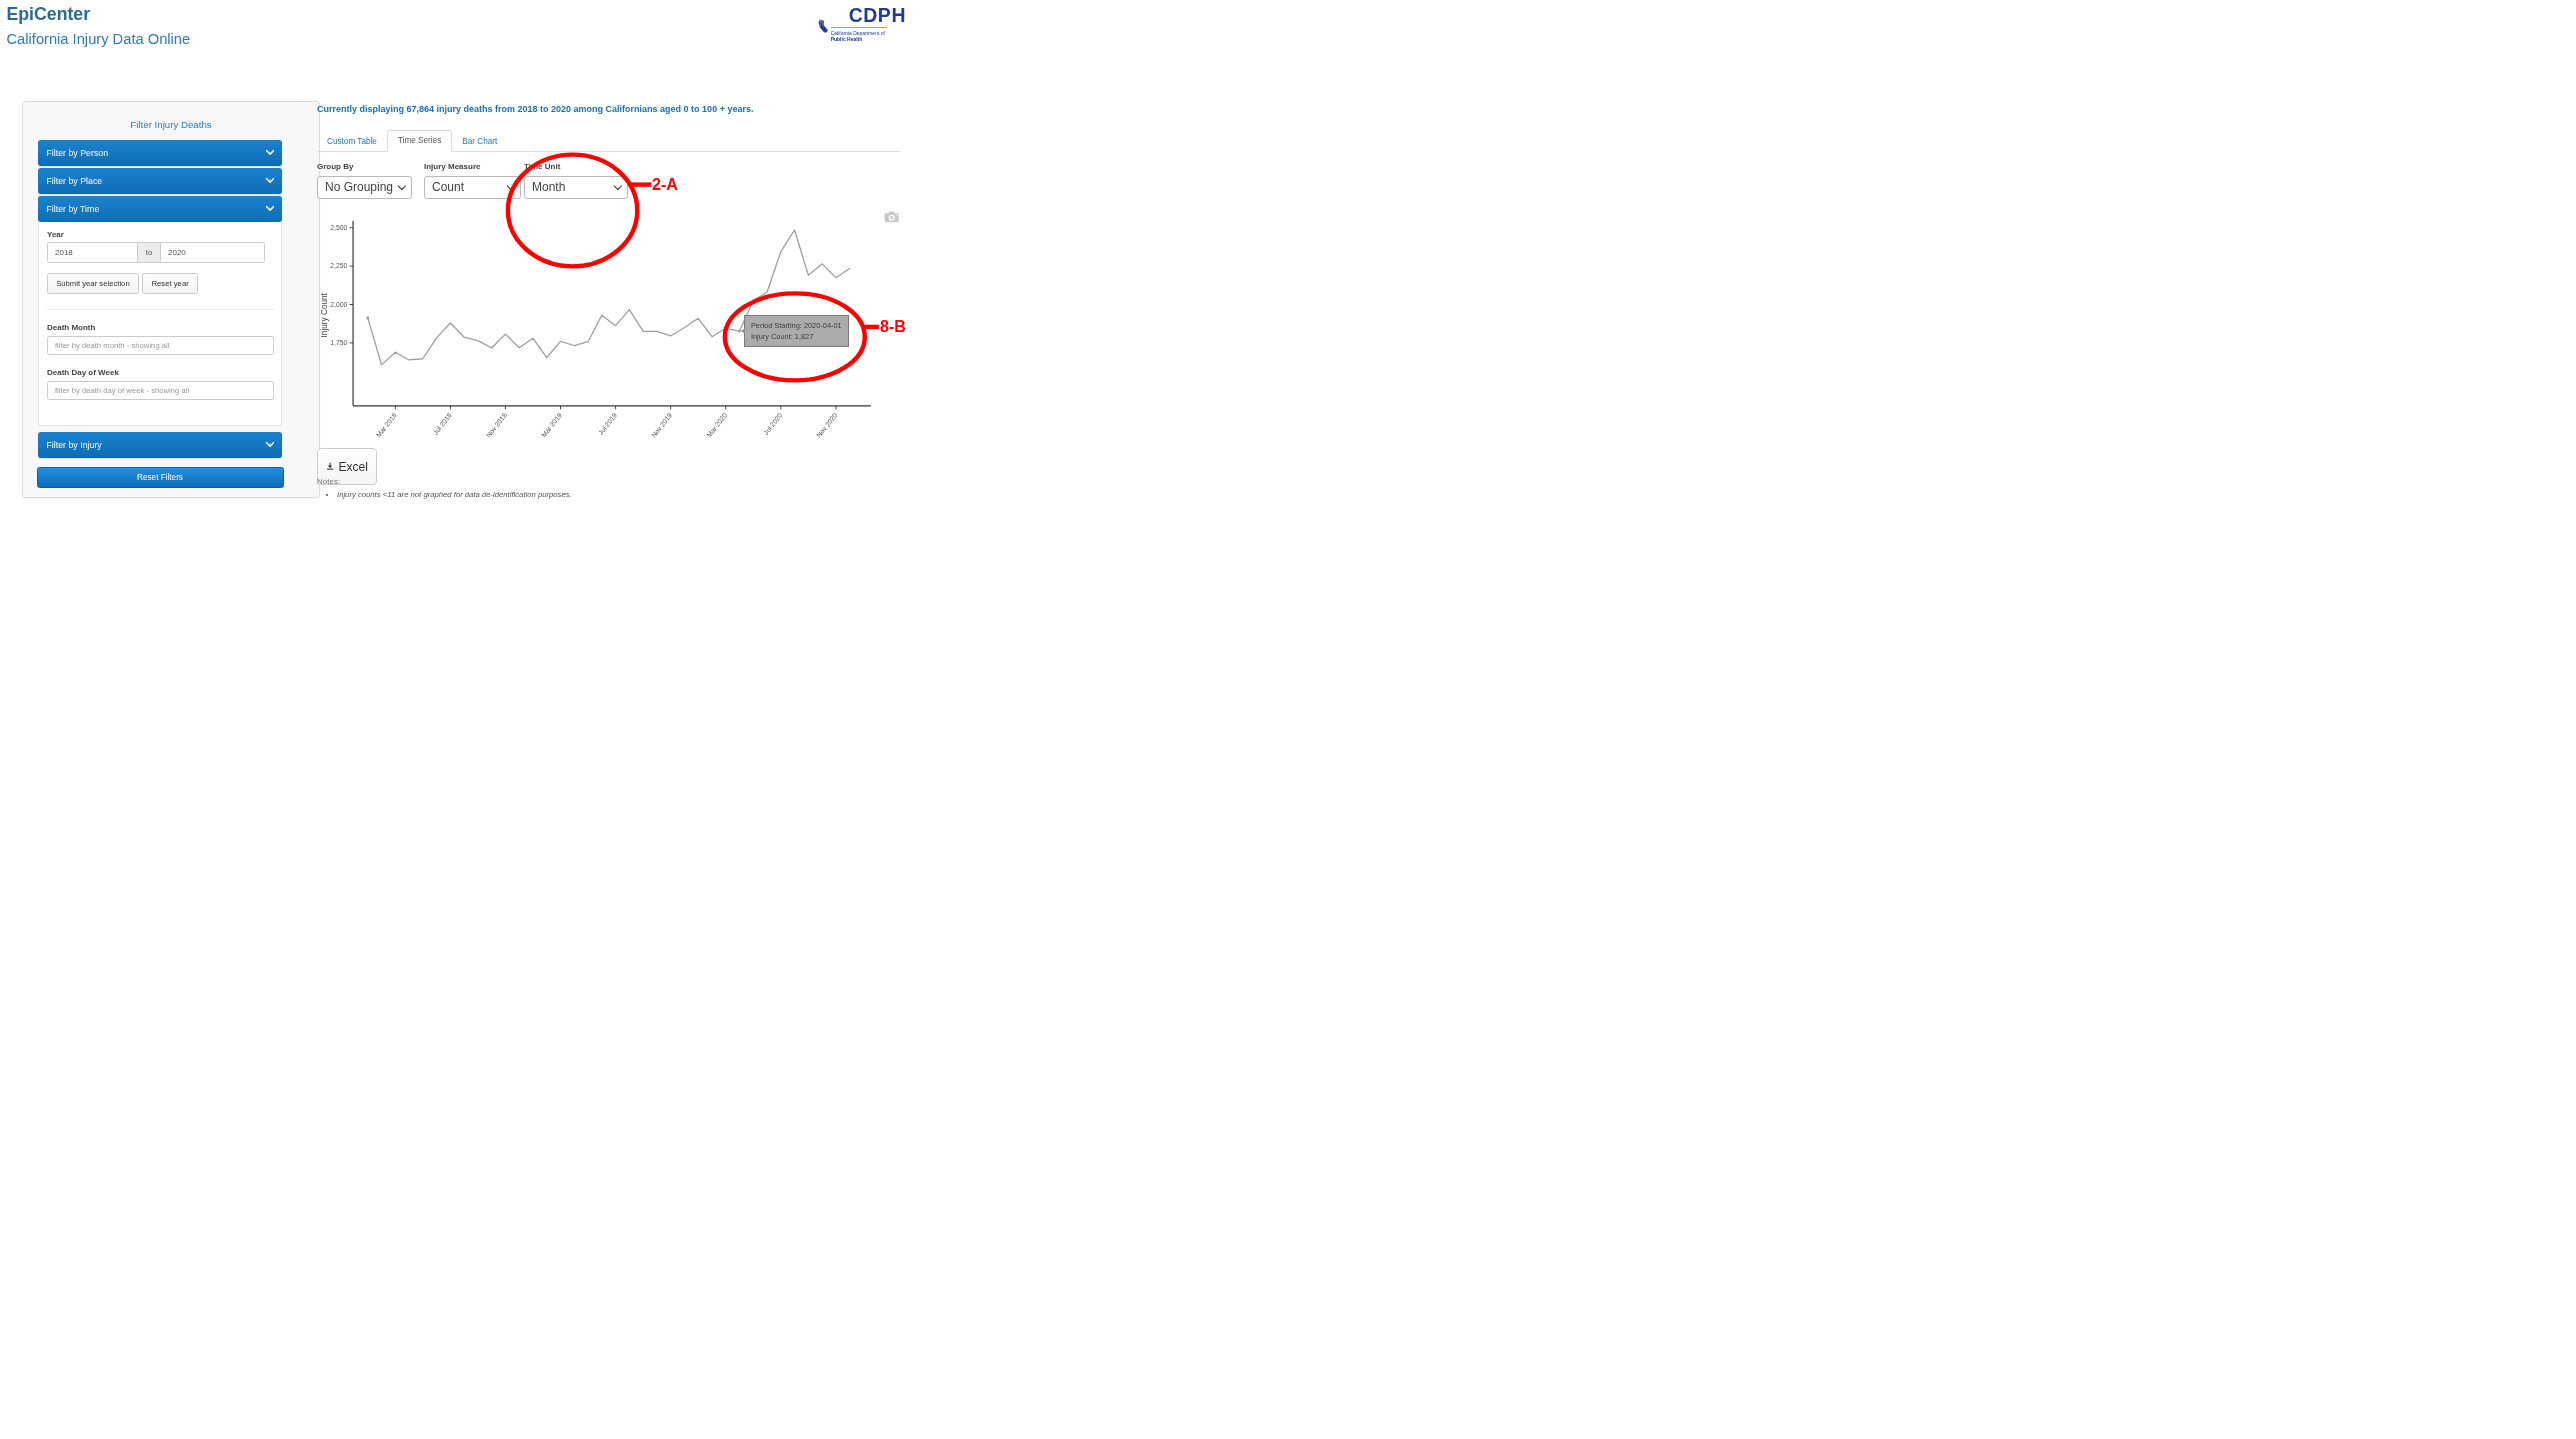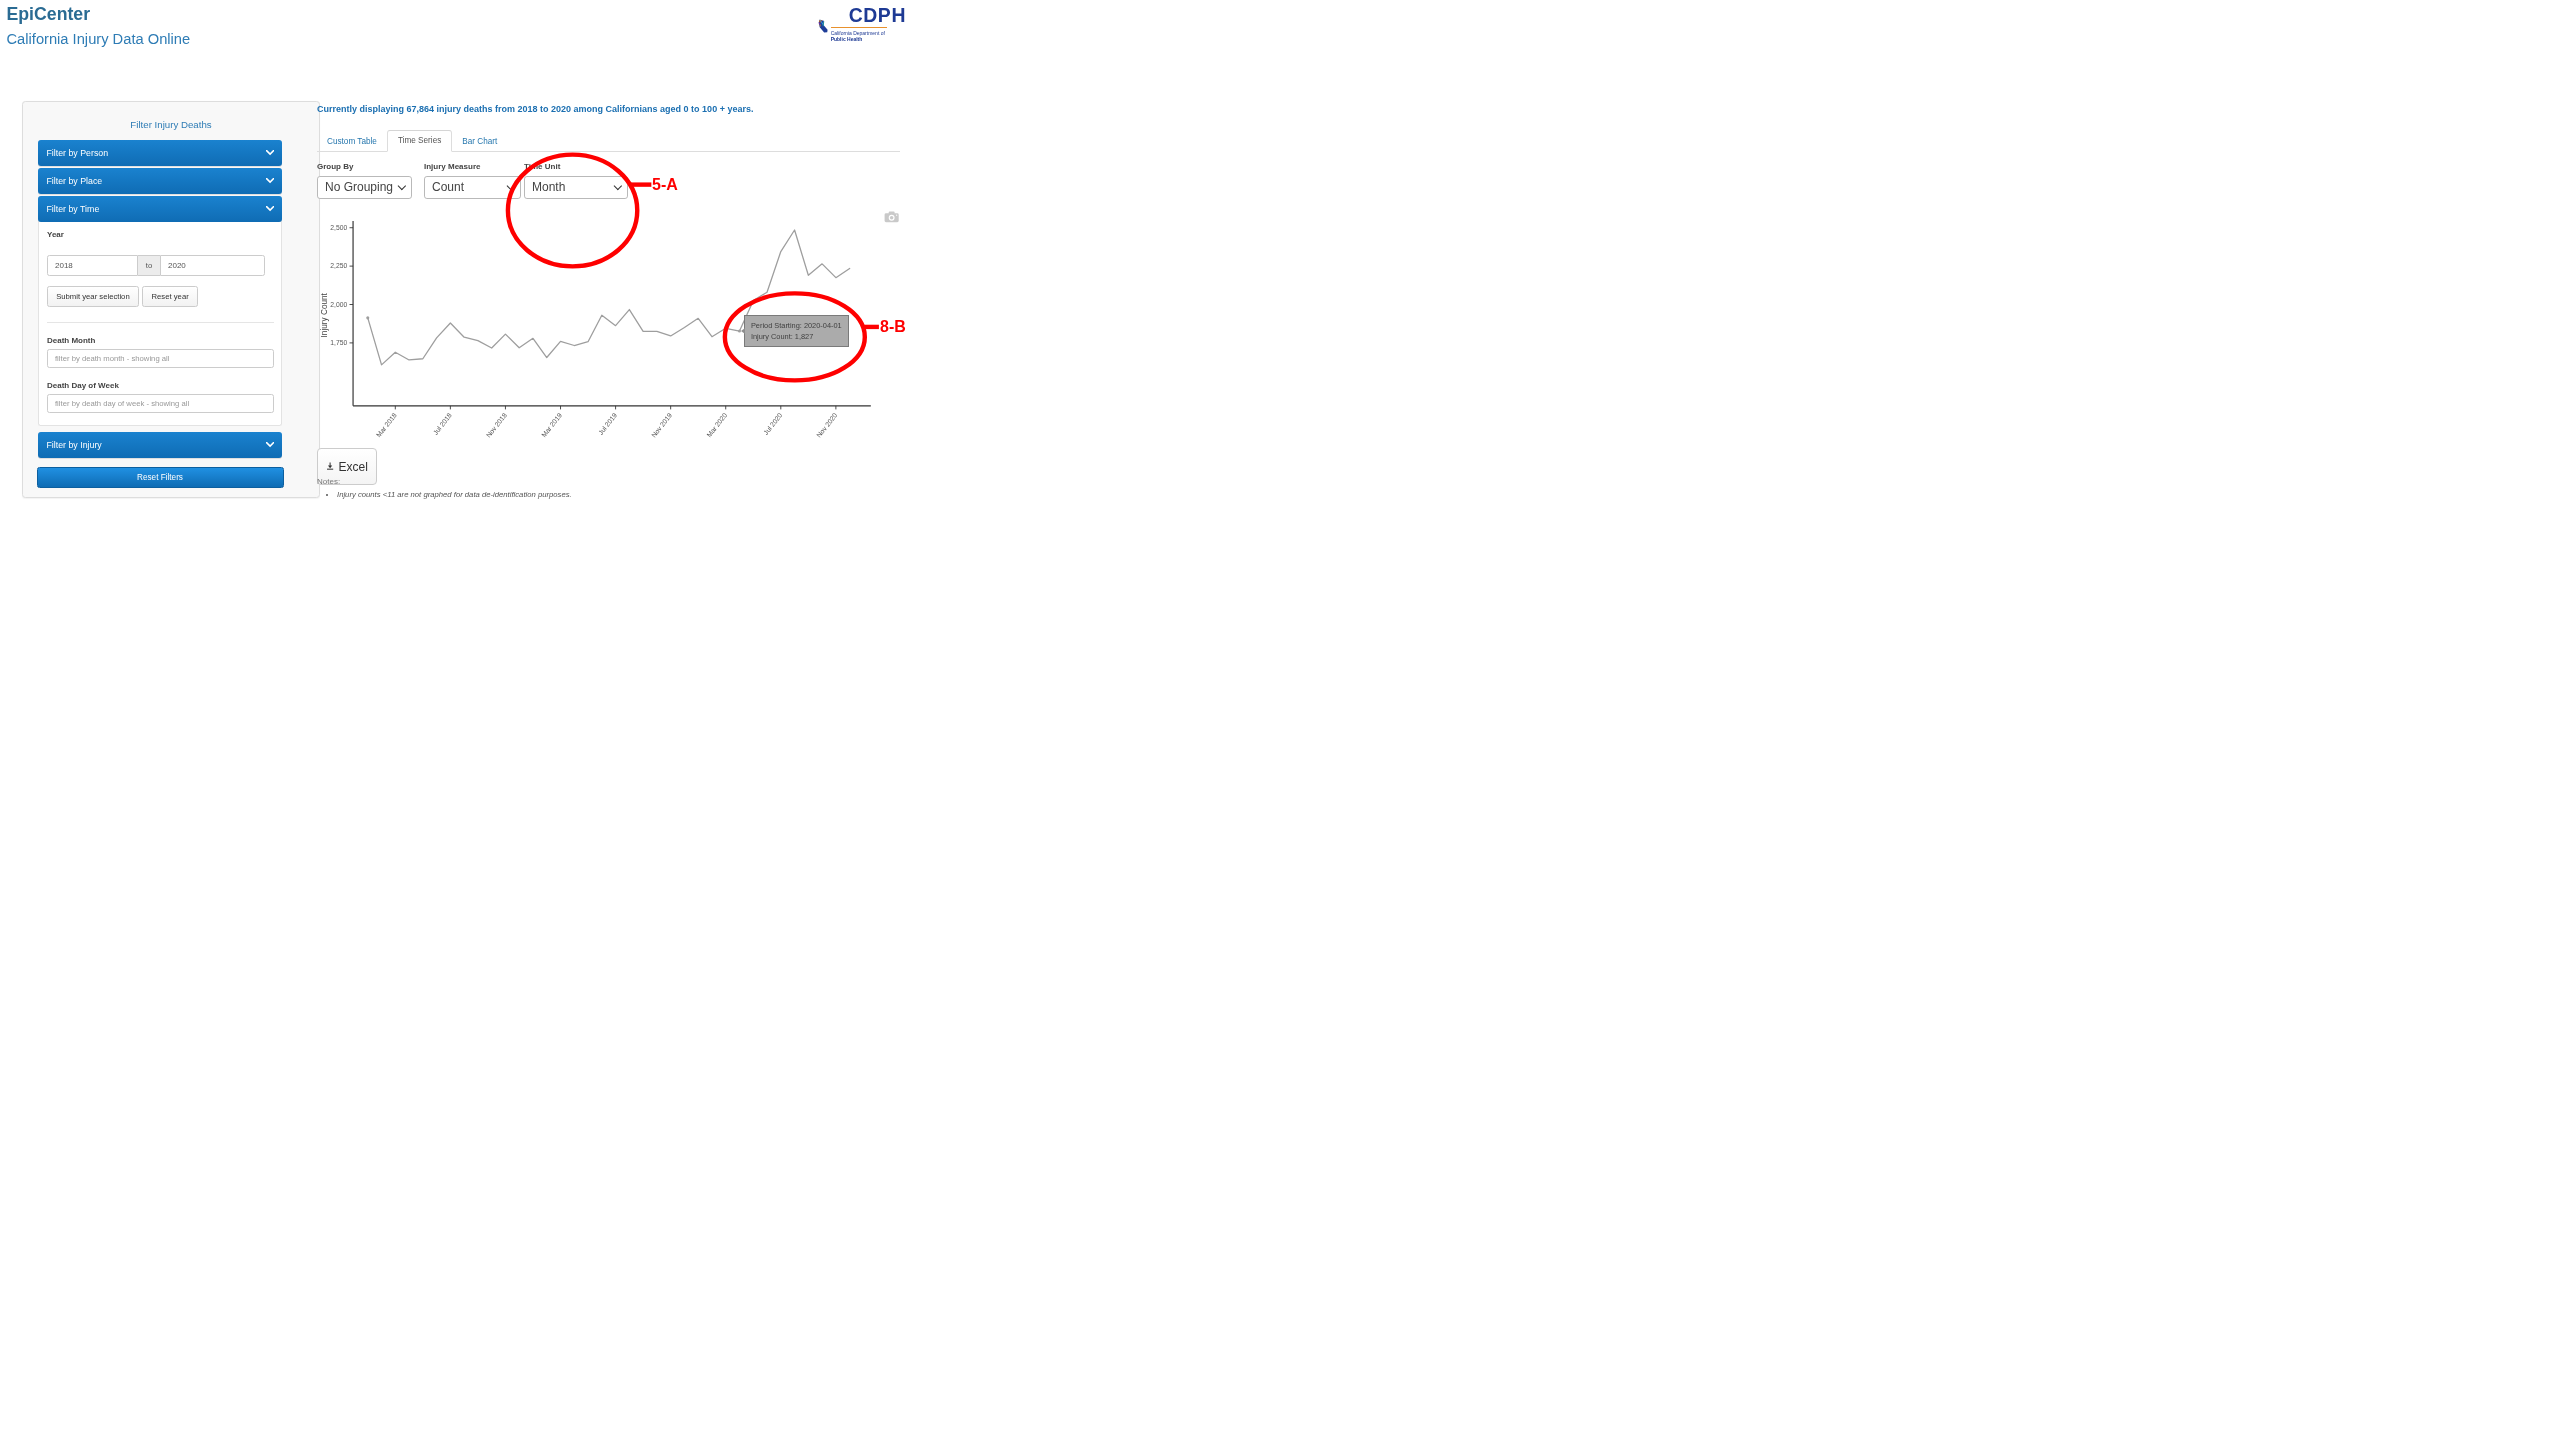--- a/index.html
+++ b/index.html
@@ -27,21 +27,21 @@
   .filter-card{position:absolute;left:22px;top:101px;width:298px;height:397px;background:#f8f8f8;
     border:0.6px solid #ddd;border-radius:3.5px;box-shadow:0 0.6px 1.2px rgba(0,0,0,.05);box-sizing:border-box;}
   .filter-title{position:absolute;left:0;width:100%;top:16.5px;text-align:center;color:#2e7cb5;font-size:9.7px;}
   .acc{position:absolute;left:15.3px;width:244px;height:26px;border-radius:2.9px;
     background:linear-gradient(180deg,#1a82cf,#0f6cb4);color:#fff;font-size:8.8px;display:flex;align-items:center;
     padding:0 8.2px;box-sizing:border-box;justify-content:space-between;cursor:pointer;box-shadow:0 0.6px 0.6px rgba(0,0,0,.2);}
   .chev{width:8.2px;height:5.3px;flex:0 0 auto;}
   .time-body{position:absolute;left:15.3px;top:221px;width:244px;height:204px;background:#fff;
     border:0.6px solid #e3e3e3;border-top:none;border-radius:0 0 2.4px 2.4px;box-sizing:border-box;padding:8.2px 7.7px;}
   .fld-label{font-size:8px;font-weight:bold;color:#444;}
-  .year-row{display:flex;margin-top:16px;}
+  .year-row{display:flex;margin-top:3px;}
   .year-input{width:91px;height:21px;border:0.6px solid #ccc;border-radius:2.4px 0 0 2.4px;padding:0 7px;font-size:8px;color:#555;box-sizing:border-box;outline:none;font-family:"Liberation Sans",sans-serif;}
   .year-addon{width:22px;height:21px;background:#ececec;border-top:0.6px solid #ccc;border-bottom:0.6px solid #ccc;
     display:flex;align-items:center;justify-content:center;font-size:7.7px;color:#555;box-sizing:border-box;}
   .year-input2{width:105px;height:21px;border:0.6px solid #ccc;border-radius:0 2.4px 2.4px 0;padding:0 7px;font-size:8px;color:#555;box-sizing:border-box;outline:none;font-family:"Liberation Sans",sans-serif;}
   .btn-row{display:flex;margin-top:9.4px;gap:3.5px;}
   .btn-light{height:21px;background:linear-gradient(180deg,#fff,#f2f2f2);border:0.6px solid #ccc;border-radius:2.4px;
     font-size:7.7px;color:#333;padding:0 8.2px;cursor:pointer;font-family:"Liberation Sans",sans-serif;}
   .time-hr{border:none;border-top:0.6px solid #e5e5e5;margin:15.3px 0 0 0;}
   .sub-label{margin-top:13px;}
   .filter-input{width:100%;height:19px;border:0.6px solid #ccc;border-radius:2.4px;padding:0 7px;font-size:7.7px;color:#555;
@@ -238,21 +238,21 @@
     <div>Period Starting: 2020-04-01</div>
     <div>Injury Count: 1,827</div>
   </div>
 
   <svg id="overlay" width="910" height="508" viewBox="0 0 1546 864">
     <ellipse cx="973" cy="358" rx="110" ry="95" fill="none" stroke="#fe0000" stroke-width="7.5"></ellipse>
     <line x1="1070" y1="314" x2="1107" y2="314" stroke="#fe0000" stroke-width="7.5"></line>
     <ellipse cx="1351" cy="573" rx="119" ry="74" fill="none" stroke="#fe0000" stroke-width="7.5"></ellipse>
     <line x1="1466" y1="556" x2="1494" y2="556" stroke="#fe0000" stroke-width="7.5"></line>
   </svg>
-  <div class="ann-label" id="ann-a">5-A</div>
+  <div class="ann-label" id="ann-a">2-A</div>
   <div class="ann-label" id="ann-b">8-B</div>
 
   <button class="excel-btn">
     <svg width="8.2" height="8.2" viewBox="0 0 16 16">
       <path d="M7 1h2v6h3.2L8 12 3.8 7H7z" fill="#333"></path>
       <path d="M2 13h12v2H2z" fill="#333"></path>
     </svg>
     <span>Excel</span>
   </button>
 

